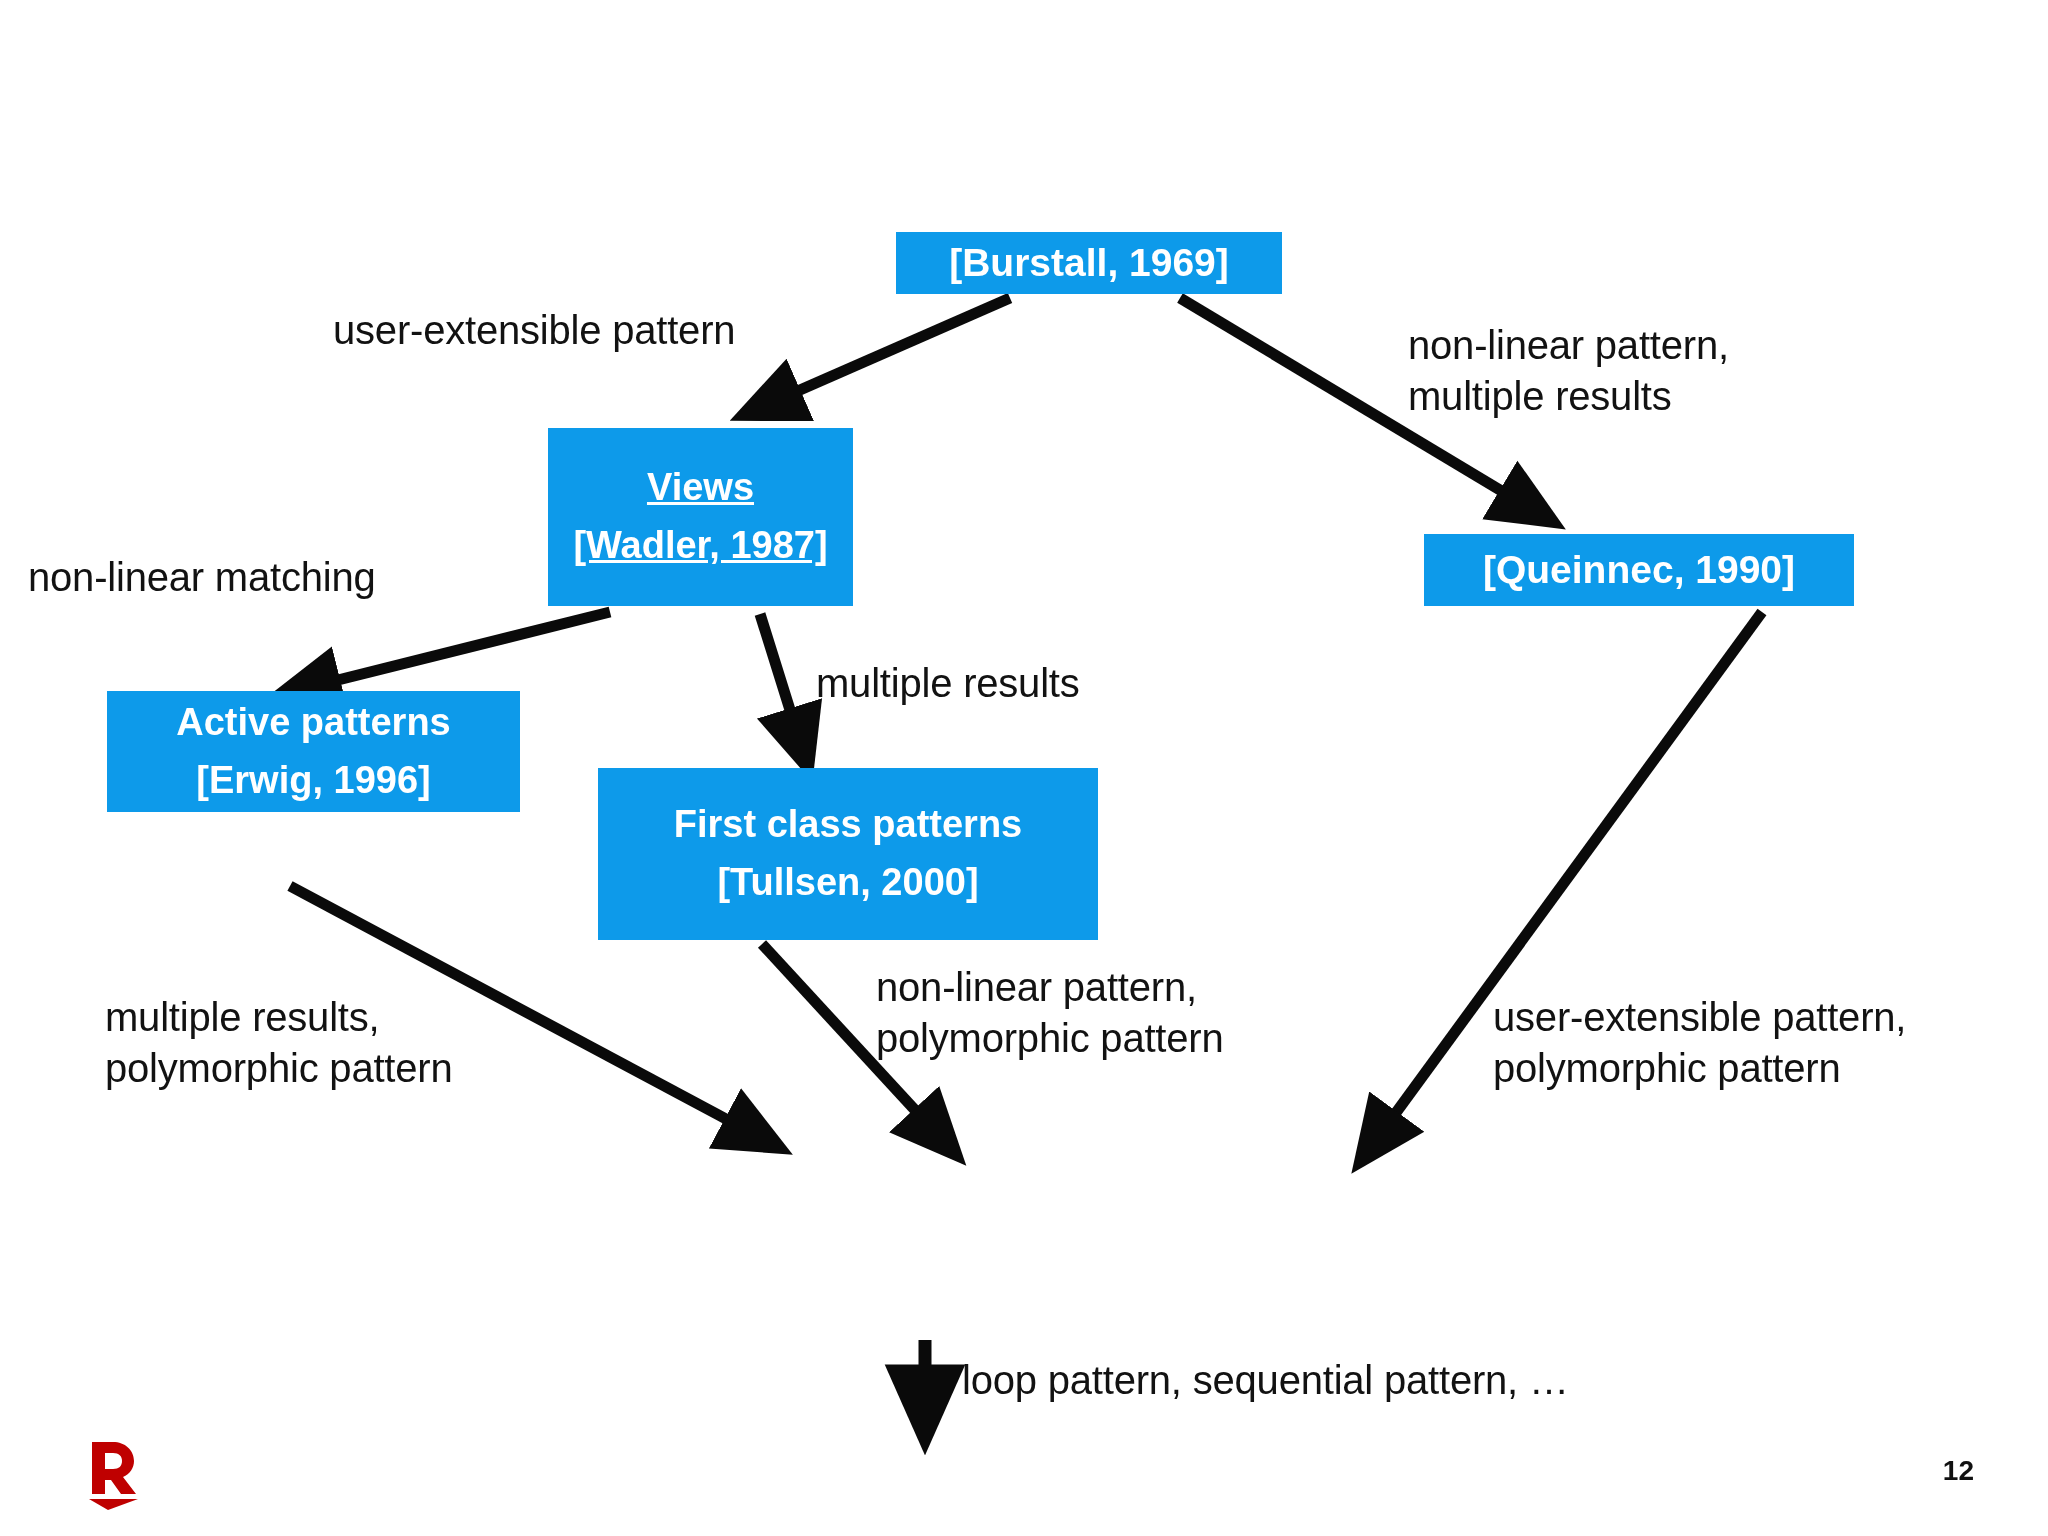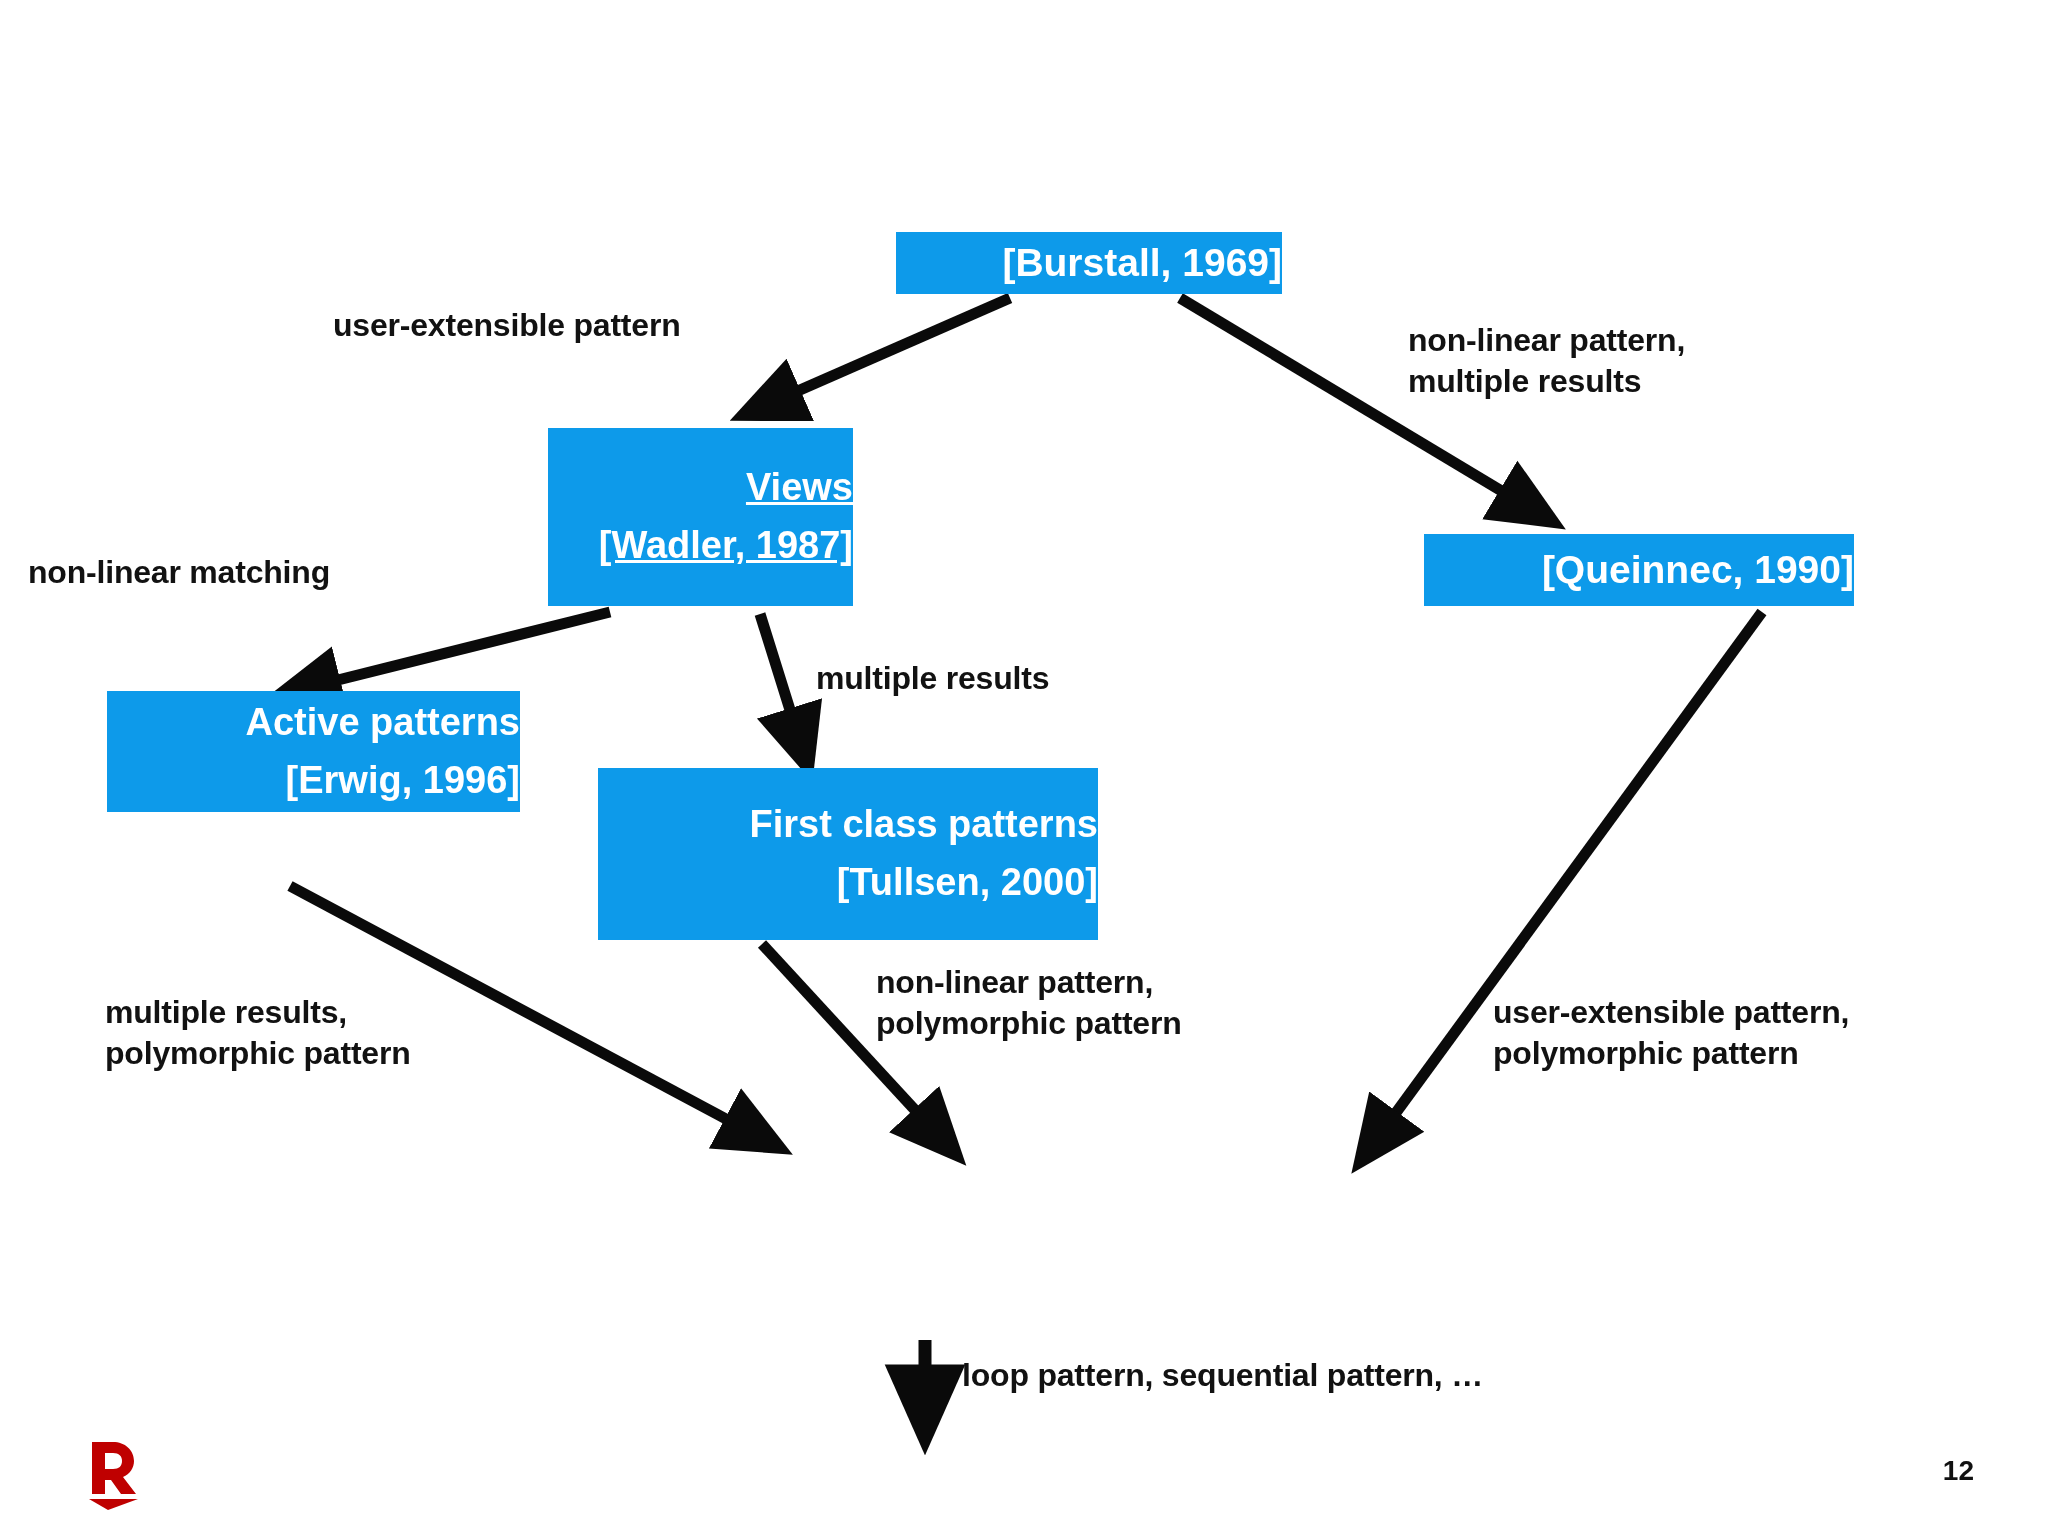--- a/index.html
+++ b/index.html
@@ -46,21 +46,21 @@
     pointer-events: none;
   }
 
   
   .node {
     position: absolute;
     background: #0d9aea;
     color: #ffffff;
     display: flex;
     flex-direction: column;
-    align-items: flex-end;
+    align-items: center;
     justify-content: center;
     box-sizing: border-box;
     text-align: center;
     font-weight: 700;
     line-height: 1.05;
   }
   .node .line1 {
     font-size: 38px;
     font-weight: 700;
     white-space: nowrap;
@@ -99,22 +99,22 @@
     width: 500px; height: 172px;
   }
   #node-egison {
     left: 782px; top: 1158px;
     width: 620px; height: 176px;
   }
 
   
   .edge-label {
     position: absolute;
-    font-size: 32px;
-    font-weight: 700;
+    font-size: 40px;
+    font-weight: 400;
     color: #121212;
     line-height: 1.28;
     white-space: nowrap;
     letter-spacing: -0.2px;
   }
 
   #label-user-ext   { left: 333px;  top: 305px; }
   #label-nonlin-mult{ left: 1408px; top: 320px; }
   #label-nonlinear  { left: 28px;   top: 552px; }
   #label-mult-res   { left: 816px;  top: 658px; }

